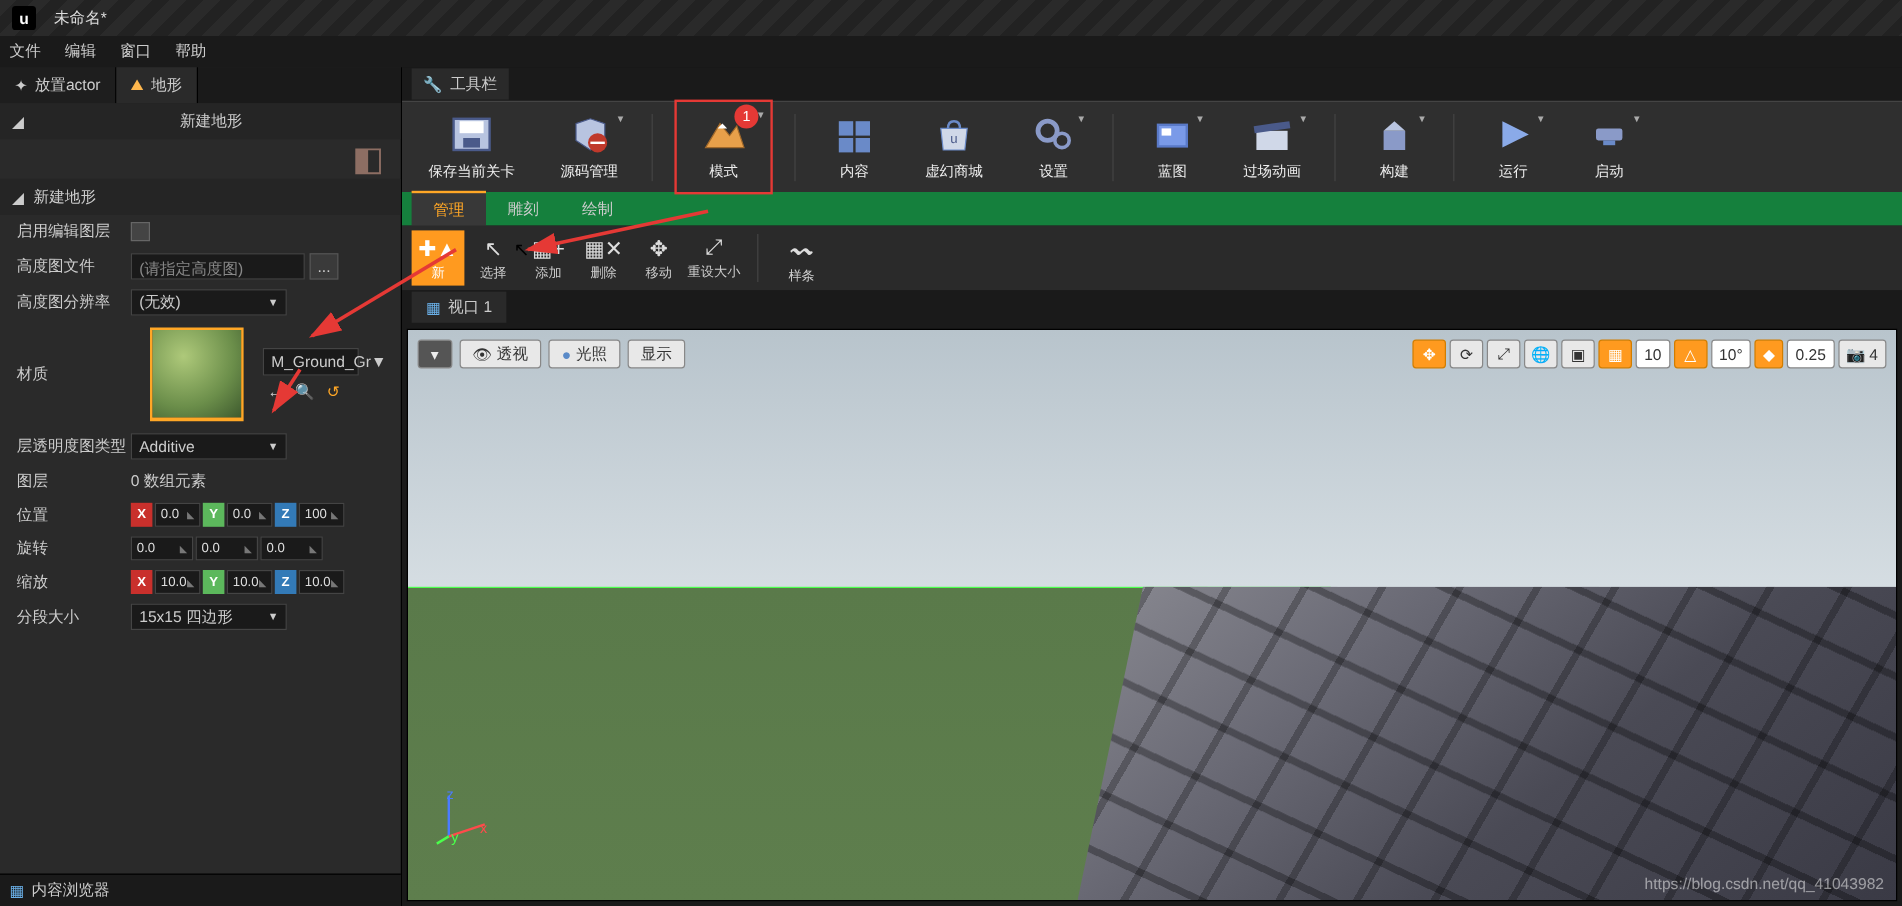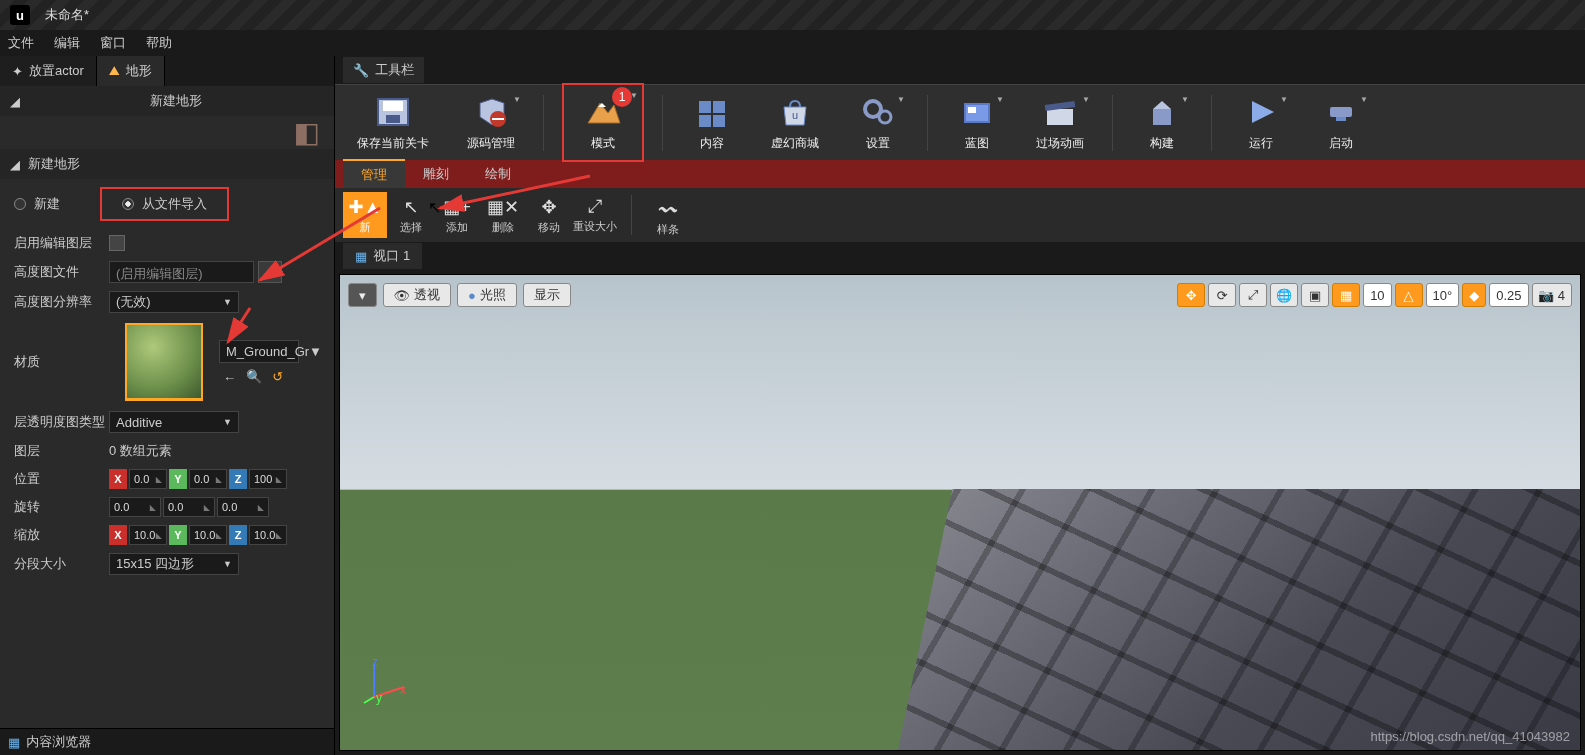--- a/index.html
+++ b/index.html
@@ -61,21 +61,21 @@
 
 .toolbar-main { height: 76px; background: #2f2f2f; border-top: 1px solid #444; display: flex; align-items: center; padding: 0 12px; gap: 18px; }
 .tb-btn { display: flex; flex-direction: column; align-items: center; gap: 4px; cursor: pointer; padding: 4px 10px; min-width: 60px; position: relative; }
 .tb-btn .ico { width: 42px; height: 38px; display: flex; align-items: center; justify-content: center; }
 .tb-btn .lbl { color: #eee; font-size: 12px; white-space: nowrap; }
 .tb-btn .drop-arrow { position: absolute; right: 4px; top: 6px; font-size: 8px; color: #aaa; }
 .tb-sep { width: 1px; height: 56px; background: #444; }
 .tb-btn.boxed { border: 2px solid #e53935; padding: 8px 18px; }
 .badge { width: 20px; height: 20px; border-radius: 50%; background: #e53935; color: #fff; display: flex; align-items: center; justify-content: center; font-size: 12px; position: absolute; top: 2px; right: 10px; }
 
-.sub-tabs { height: 28px; background: #7f1d1d; display: flex; align-items: center; gap: 0; padding-left: 8px; }
+.sub-tabs { height: 28px; background: #15803d; display: flex; align-items: center; gap: 0; padding-left: 8px; }
 .sub-tab { padding: 5px 18px; color: #ccc; cursor: pointer; }
 .sub-tab.active { background: #383838; color: #ffa726; border-top: 2px solid #ffa726; }
 
 .mode-tools { height: 54px; background: #2a2a2a; display: flex; align-items: center; padding: 0 8px; gap: 2px; }
 .mt { width: 44px; height: 46px; display: flex; flex-direction: column; align-items: center; justify-content: center; gap: 2px; cursor: pointer; }
 .mt.active { background: #ff9a1f; }
 .mt .mi { font-size: 18px; color: #ddd; }
 .mt.active .mi { color: #fff; }
 .mt .ml { font-size: 11px; color: #ccc; }
 .mt.active .ml { color: #fff; }
@@ -148,42 +148,32 @@
 
     <div style="display:flex;justify-content:flex-end;padding:0 14px">
       <span style="color:#8d6e63;font-size:28px">◧</span>
     </div>
 
     <div class="section-header">
       <span class="arrow">◢</span>
       <span>新建地形</span>
     </div>
 
-    <div class="radio-row">
-      <div class="radio-opt">
-        <span class="radio-circle"></span>
-        <span>新建</span>
-      </div>
-      <div class="radio-opt highlight">
-        <span class="radio-circle on"></span>
-        <span>从文件导入</span>
-      </div>
-    </div>
 
     <div class="prop-row">
       <div class="prop-label">启用编辑图层</div>
       <div class="prop-field">
           <div class="checkbox"></div>
         </div>
     </div>
 
     <div class="prop-row">
       <div class="prop-label">高度图文件</div>
       <div class="prop-field">
-        <div class="textinput">(启用编辑图层)</div>
+        <div class="textinput">(请指定高度图)</div>
         <div class="browse-btn">...</div>
       </div>
     </div>
 
     <div class="prop-row">
       <div class="prop-label">高度图分辨率</div>
       <div class="prop-field">
         <div class="dropdown">
           <span>(无效)</span>
             <span class="dd-arrow">▼</span>

